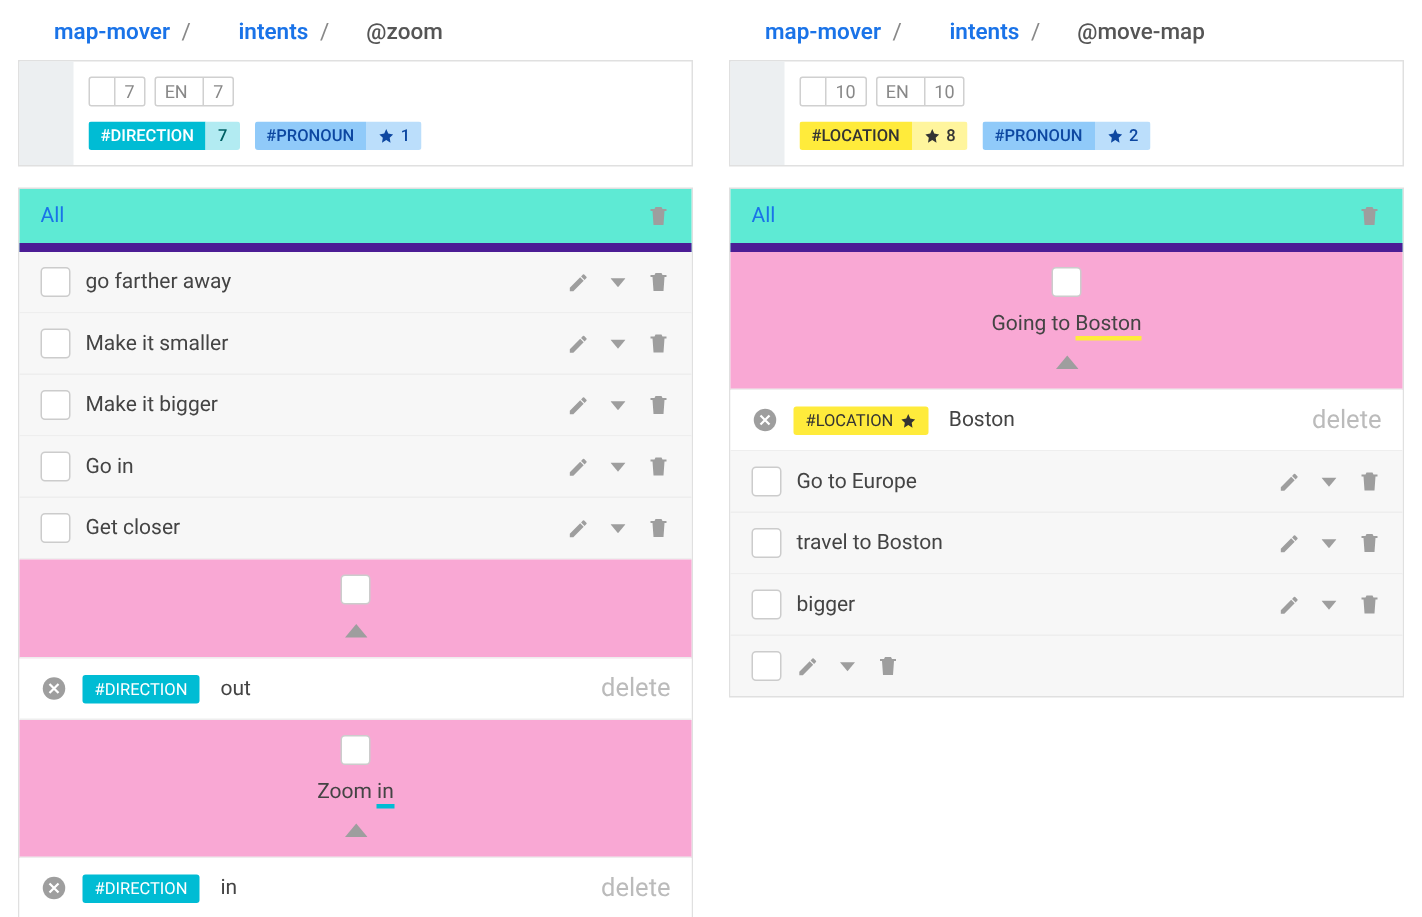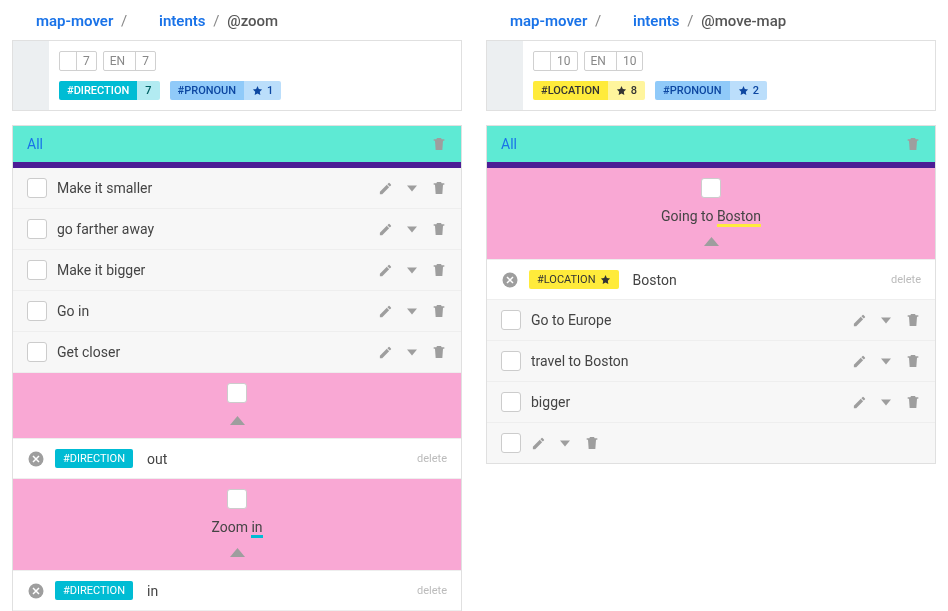--- a/index.html
+++ b/index.html
@@ -8,21 +8,21 @@
     background: #fff;
     padding: 12px;
     color: #333;
     font-size: 14px;
   }
   .cols { display: flex; gap: 24px; }
   .col { flex: 1; min-width: 0; }
   .breadcrumb { margin-bottom: 10px; font-size: 15px; font-weight: 600; }
   .breadcrumb .link { color: #1a73e8; margin-left: 24px; }
   .breadcrumb .sep { color: #888; font-weight: 400; padding: 0 4px; }
-  .breadcrumb .cur { color: #555; font-weight: 500;}
+  .breadcrumb .cur { color: #555; font-weight: 500; margin-left: 17px;}
   .summary-box {
     border: 1px solid #e0e0e0;
     background: #fff;
     display: flex;
   }
   .summary-left {
     width: 36px;
     background: #eceff1;
   }
   .summary-right { flex:1; padding: 10px 10px; }
@@ -88,21 +88,21 @@
     padding:10px 14px; border-bottom:1px solid #eee;
     background:#fff; gap:10px;
   }
   .closecirc { width:18px;height:18px;color:#9e9e9e; cursor:pointer; flex-shrink:0;}
   .anno {
     font-size:11px; padding:3px 8px; border-radius:2px; display:inline-flex; align-items:center; gap:4px;
   }
   .anno.teal { background:#00bcd4;color:#fff; }
   .anno.yellow { background:#ffeb3b;color:#333; }
   .anno-val { color:#444; margin-left:4px; flex:1;}
-  .delete-link { color:#bbb; font-size:11px; cursor:pointer; }
+  .delete-link { color:#bbb; font-size:17px; cursor:pointer; }
   .underline-teal { border-bottom:3px solid #00bcd4; padding-bottom:0px;}
   .underline-yellow { border-bottom:3px solid #ffeb3b; padding-bottom:0px;}
 </style>
 </head>
 <body>
 
 <div class="cols">
 
   <div class="col">
     <div class="breadcrumb">
@@ -155,42 +155,42 @@
         <span class="all-label">All</span>
         <span class="trash">
             <svg viewBox="0 0 24 24" fill="currentColor">
               <path d="M6 7h12l-1 14H7L6 7zm3-4h6l1 2h4v2H4V5h4l1-2z"></path>
             </svg>
           </span>
       </div>
 
       <div class="row">
         <span class="cb"></span>
+        <span class="row-label">go farther away</span>
+        <span class="actions">
+          <span class="pencil">
+              <svg viewBox="0 0 24 24" fill="currentColor">
+                <path d="M3 17.25V21h3.75L17.8 9.94l-3.75-3.75L3 17.25zM20.7 7.04a1 1 0 000-1.41l-2.34-2.34a1 1 0 00-1.41 0L15 5.24l3.75 3.75 1.95-1.95z"></path>
+              </svg>
+            </span>
+          <span class="caret">
+              <svg viewBox="0 0 10 6" fill="currentColor">
+                <path d="M0 0l5 6 5-6z"></path>
+              </svg>
+            </span>
+          <span class="trash">
+              <svg viewBox="0 0 24 24" fill="currentColor">
+                <path d="M6 7h12l-1 14H7L6 7zm3-4h6l1 2h4v2H4V5h4l1-2z"></path>
+              </svg>
+            </span>
+        </span>
+      </div>
+      <div class="row">
+        <span class="cb"></span>
         <span class="row-label">Make it smaller</span>
-        <span class="actions">
-          <span class="pencil">
-              <svg viewBox="0 0 24 24" fill="currentColor">
-                <path d="M3 17.25V21h3.75L17.8 9.94l-3.75-3.75L3 17.25zM20.7 7.04a1 1 0 000-1.41l-2.34-2.34a1 1 0 00-1.41 0L15 5.24l3.75 3.75 1.95-1.95z"></path>
-              </svg>
-            </span>
-          <span class="caret">
-              <svg viewBox="0 0 10 6" fill="currentColor">
-                <path d="M0 0l5 6 5-6z"></path>
-              </svg>
-            </span>
-          <span class="trash">
-              <svg viewBox="0 0 24 24" fill="currentColor">
-                <path d="M6 7h12l-1 14H7L6 7zm3-4h6l1 2h4v2H4V5h4l1-2z"></path>
-              </svg>
-            </span>
-        </span>
-      </div>
-      <div class="row">
-        <span class="cb"></span>
-        <span class="row-label">go farther away</span>
         <span class="actions">
           <span class="pencil">
               <svg viewBox="0 0 24 24" fill="currentColor">
                 <path d="M3 17.25V21h3.75L17.8 9.94l-3.75-3.75L3 17.25zM20.7 7.04a1 1 0 000-1.41l-2.34-2.34a1 1 0 00-1.41 0L15 5.24l3.75 3.75 1.95-1.95z"></path>
               </svg>
             </span>
           <span class="caret">
               <svg viewBox="0 0 10 6" fill="currentColor">
                 <path d="M0 0l5 6 5-6z"></path>
               </svg>

